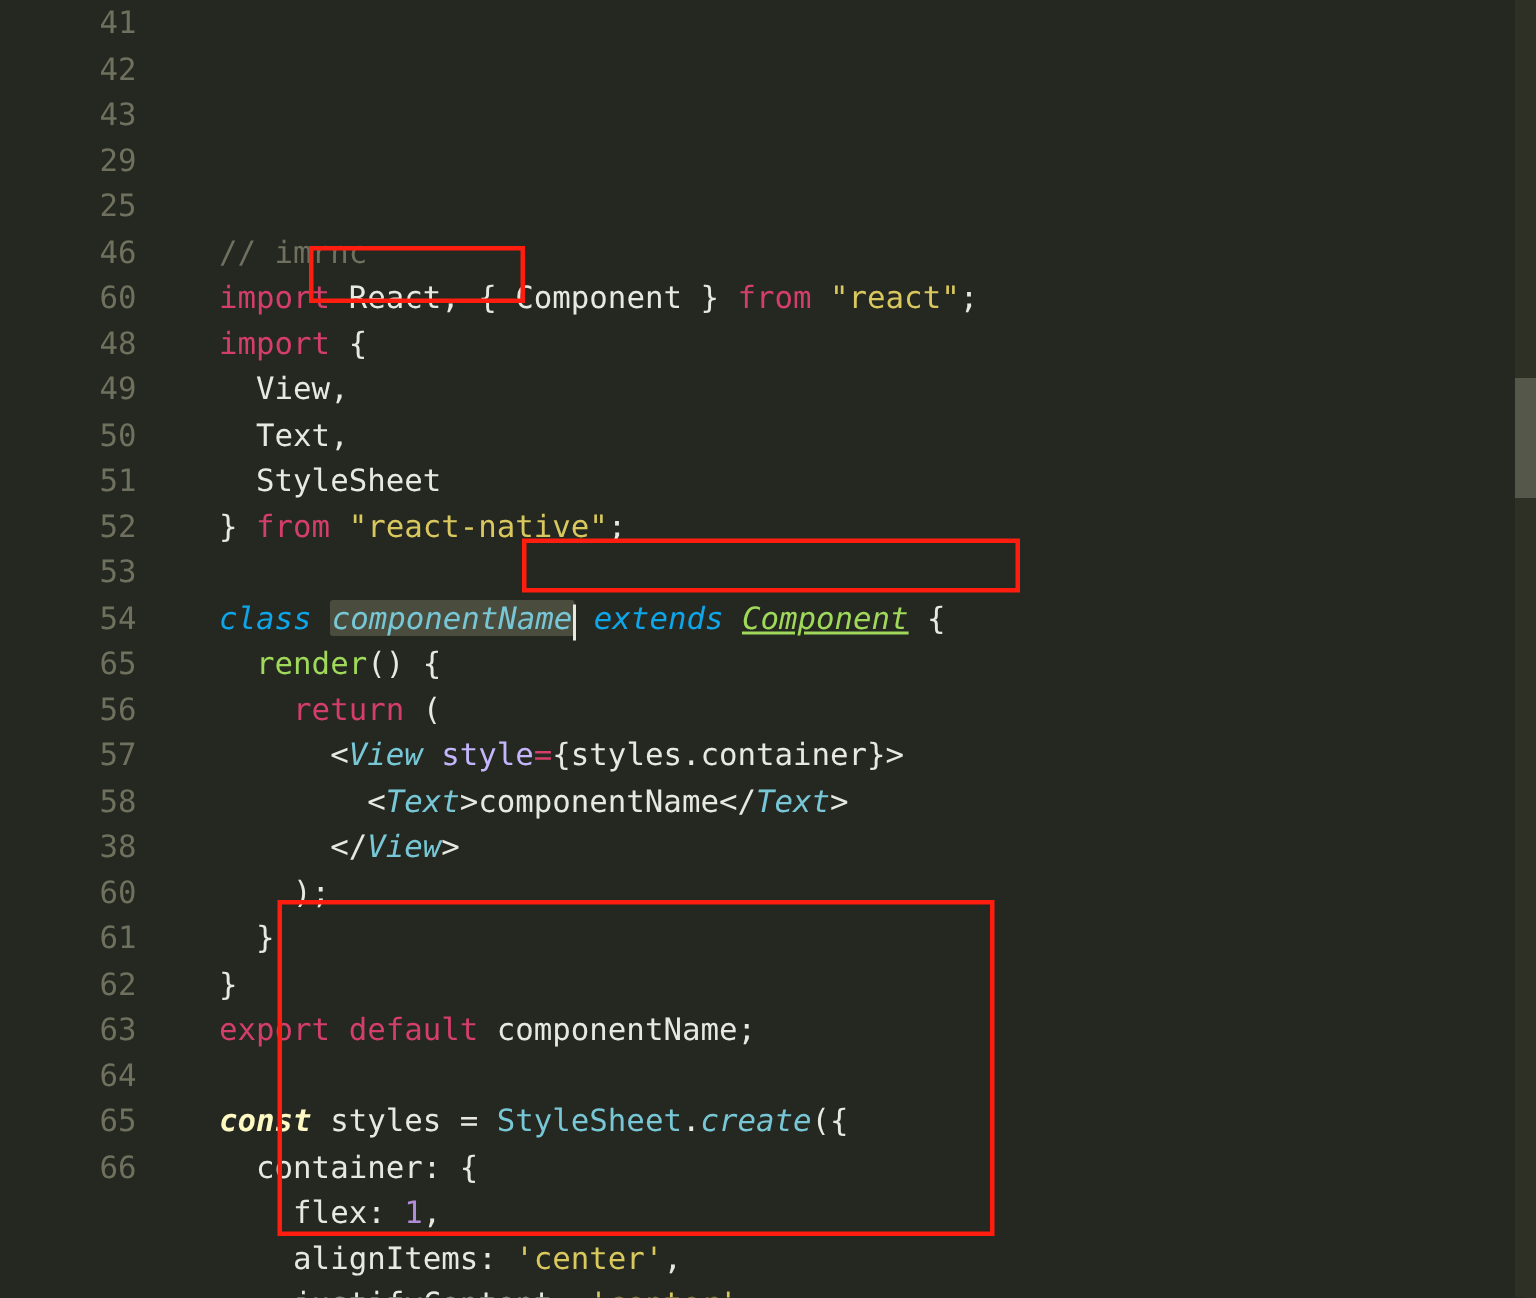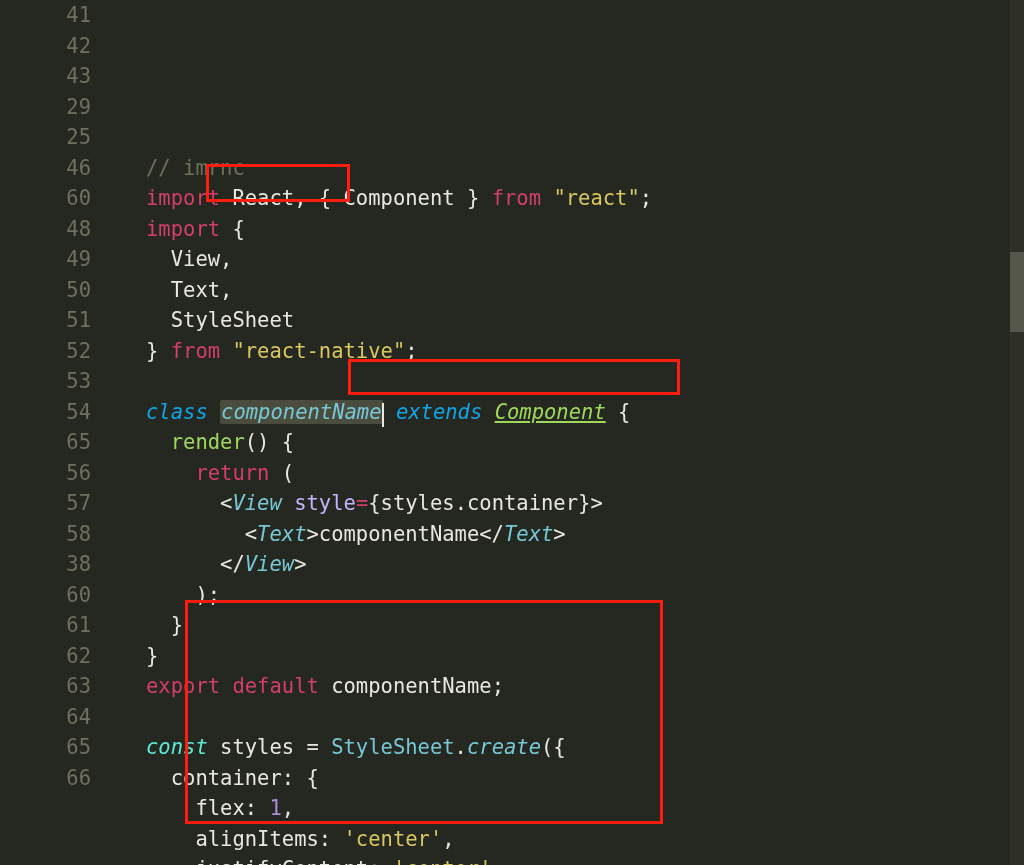--- a/index.html
+++ b/index.html
@@ -19,21 +19,21 @@
     .tk-keyword2  { color: #0ea5e9; font-style: italic; }
     .tk-default   { color: #e8e8e2; }
     .tk-punct     { color: #e8e8e2; }
     .tk-string    { color: #d9c85e; }
     .tk-type      { color: #78c7d6; font-style: italic; }
     .tk-typeU     { color: #9fd85a; font-style: italic; text-decoration: underline; text-decoration-color: #9fd85a; }
     .tk-attr      { color: #c4b5fd; }
     .tk-func      { color: #9fd85a; }
     .tk-funcCall  { color: #78c7d6; font-style: italic; }
     .tk-number    { color: #b18cd9; }
-    .tk-const     { color: #5eead4; font-style: italic; }
+    .tk-const     { color: #fef9c3; font-style: italic; font-weight: bold; }
     .tk-export    { color: #78c7d6; }
     .sel { background: #4a4d3e; border-radius: 2px; padding: 0 1px; }
     .cursor { display: inline-block; width: 0; height: 24px; border-left: 2px solid #e8e8e2; vertical-align: text-bottom; margin-left: -1px; }
 
     
     .hl { position: absolute; border: 3px solid #ff1d0f; pointer-events: none; z-index: 5; }
     #hl1 { left: 97px;  top: 164px; width: 144px; height: 38px; }
     #hl2 { left: 239px; top: 359px; width: 332px; height: 36px; }
     #hl3 { left: 76px;  top: 600px; width: 478px; height: 224px; }
   </style>

